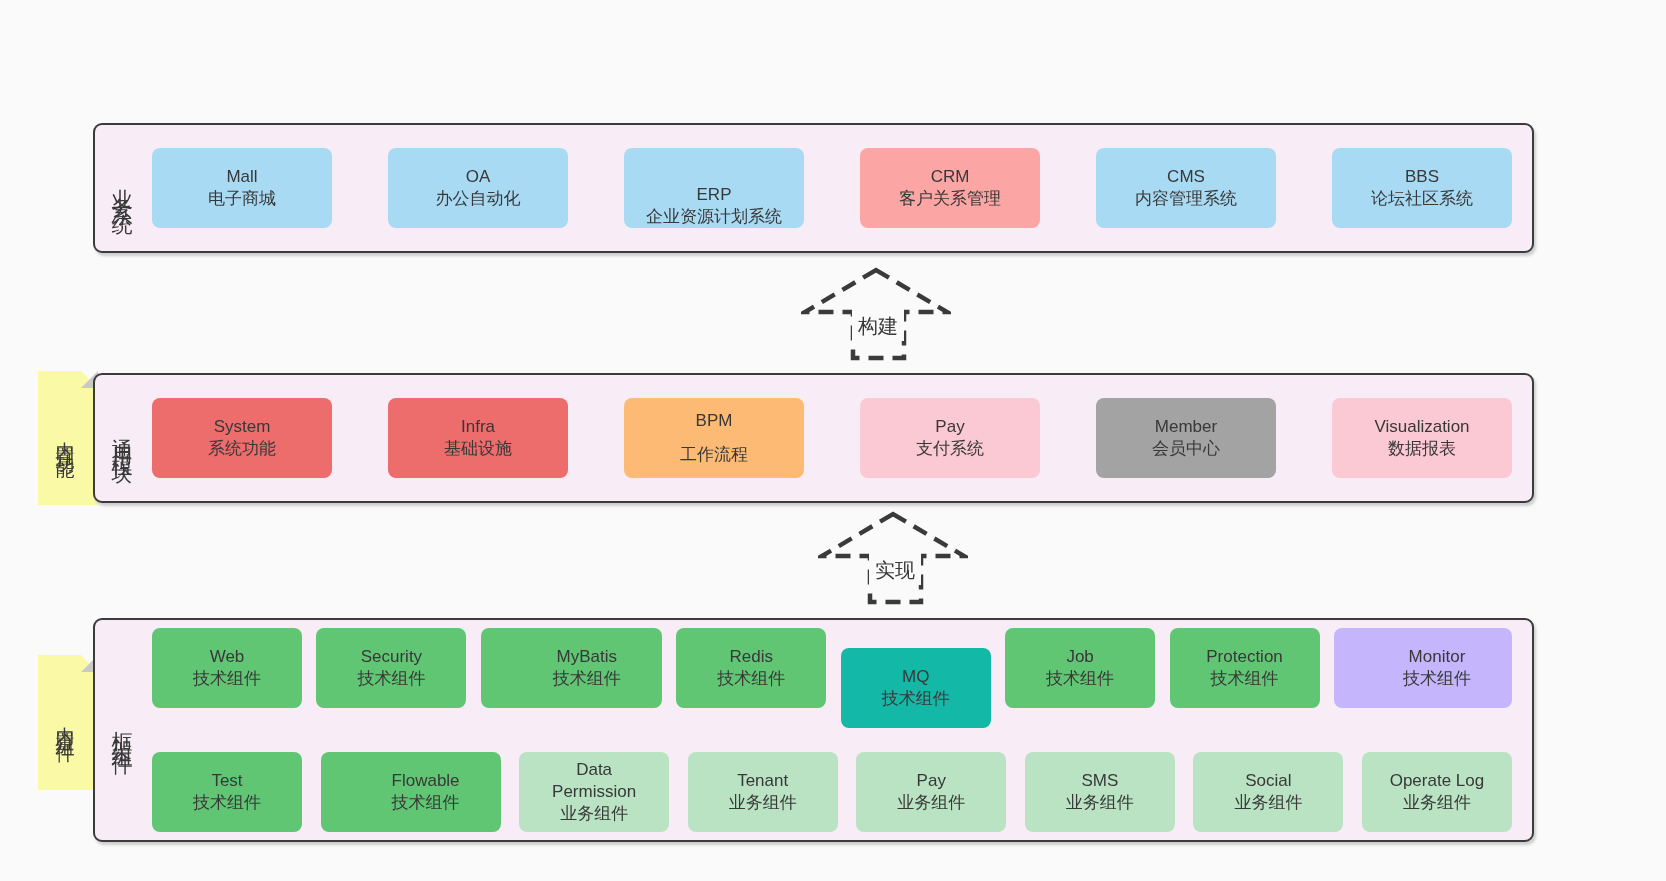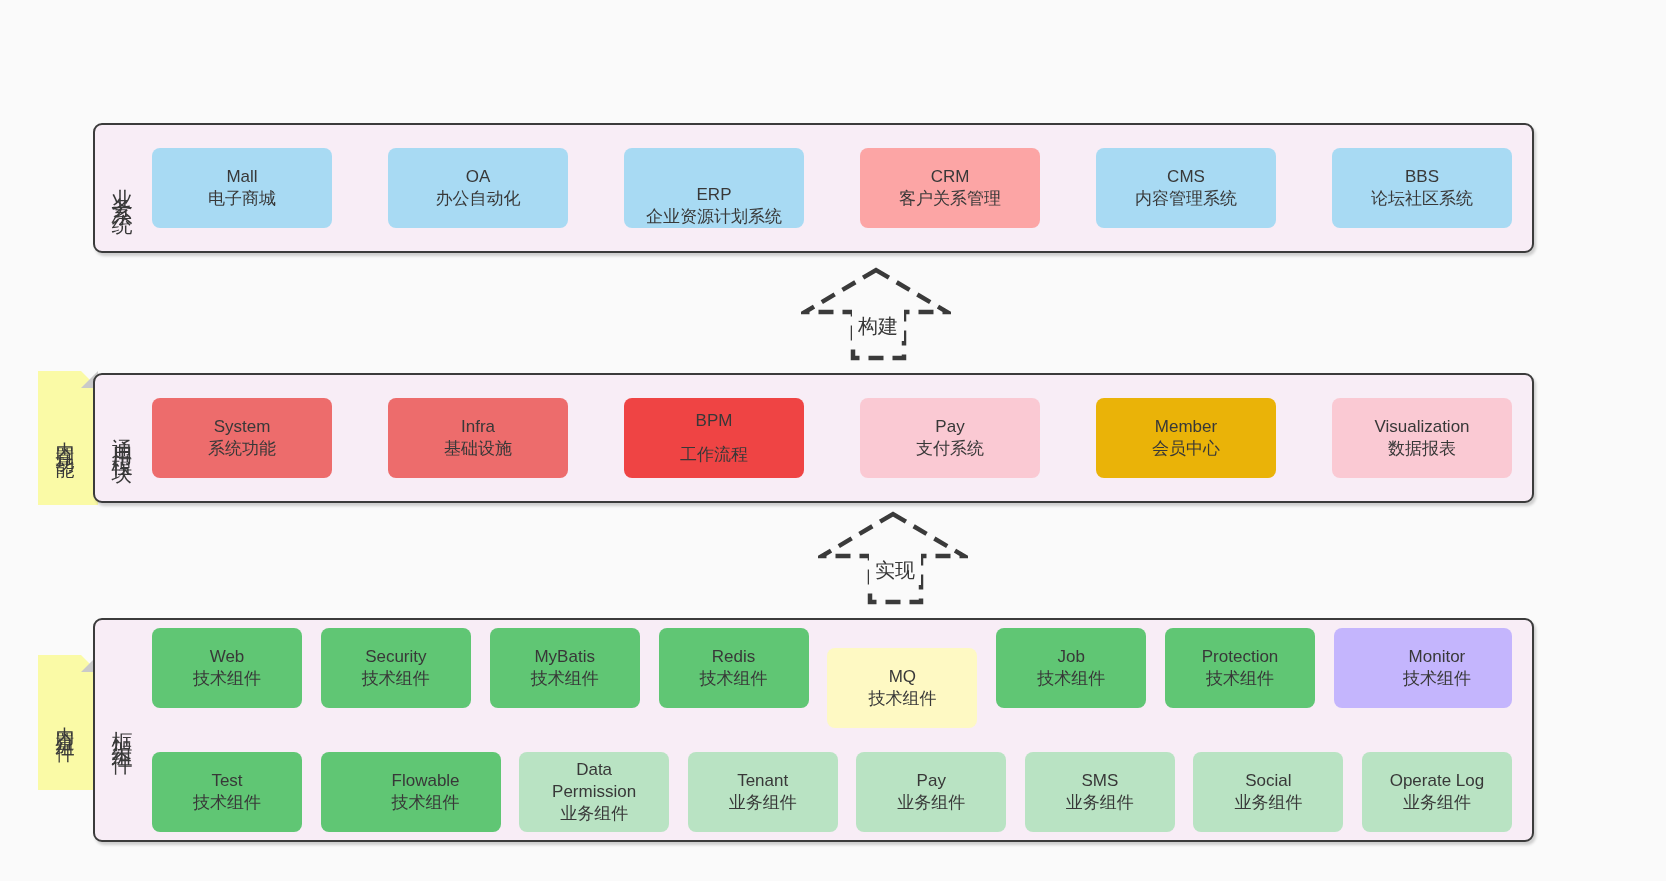--- a/index.html
+++ b/index.html
@@ -142,29 +142,29 @@
     <div class="rows">
         <div class="box-row">
           <div class="box" style="background: rgb(237, 108, 108);">
             <div class="box-name">System</div>
             <div class="box-desc">系统功能</div>
           </div>
           <div class="box" style="background: rgb(237, 108, 108);">
             <div class="box-name">Infra</div>
             <div class="box-desc">基础设施</div>
           </div>
-          <div class="box" style="background: #ef4444; gap: 12px;">
+          <div class="box" style="background: #fdba74; gap: 12px;">
             <div class="box-name">BPM</div>
             <div class="box-desc">工作流程</div>
           </div>
           <div class="box" style="background: rgb(250, 201, 211);">
             <div class="box-name">Pay</div>
             <div class="box-desc">支付系统</div>
           </div>
-          <div class="box" style="background: #eab308;">
+          <div class="box" style="background: #a3a3a3;">
             <div class="box-name">Member</div>
             <div class="box-desc">会员中心</div>
           </div>
           <div class="box" style="background: rgb(250, 201, 211);">
             <div class="box-name">Visualization</div>
             <div class="box-desc">数据报表</div>
           </div>
         </div>
       </div>
   </section>
@@ -180,29 +180,29 @@
     <div class="rows">
         <div class="box-row">
           <div class="box" style="background: rgb(96, 198, 116);">
             <div class="box-name">Web</div>
             <div class="box-desc">技术组件</div>
           </div>
           <div class="box" style="background: rgb(96, 198, 116);">
             <div class="box-name">Security</div>
             <div class="box-desc">技术组件</div>
           </div>
-          <div class="box" style="background: rgb(96, 198, 116);">
+          <div class="box" style="background: rgb(96, 198, 116); padding-left: 31px;">
             <div class="box-name">MyBatis</div>
             <div class="box-desc">技术组件</div>
           </div>
           <div class="box" style="background: rgb(96, 198, 116);">
             <div class="box-name">Redis</div>
             <div class="box-desc">技术组件</div>
           </div>
-          <div class="box" style="background: #fef9c3; margin-top: 20px;">
+          <div class="box" style="background: #14b8a6; margin-top: 20px;">
             <div class="box-name">MQ</div>
             <div class="box-desc">技术组件</div>
           </div>
           <div class="box" style="background: rgb(96, 198, 116);">
             <div class="box-name">Job</div>
             <div class="box-desc">技术组件</div>
           </div>
           <div class="box" style="background: rgb(96, 198, 116);">
             <div class="box-name">Protection</div>
             <div class="box-desc">技术组件</div>

